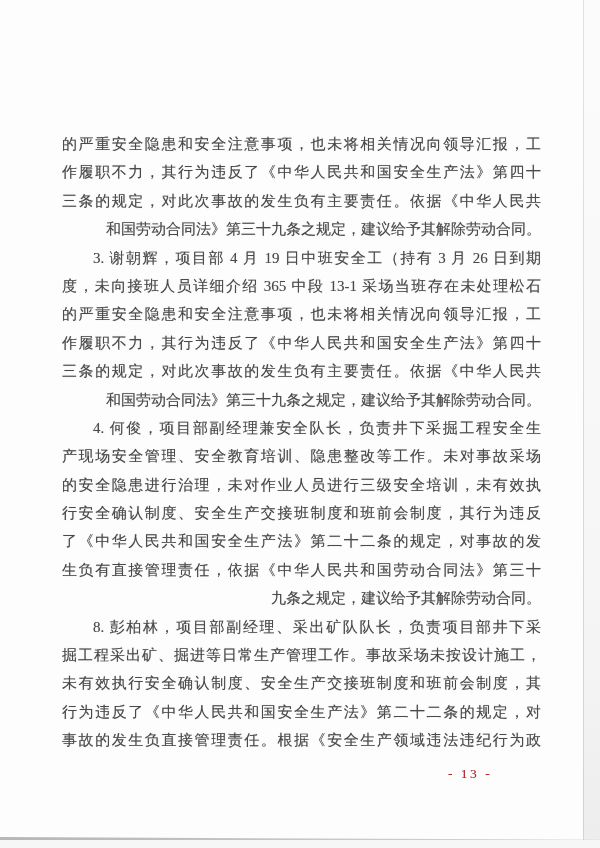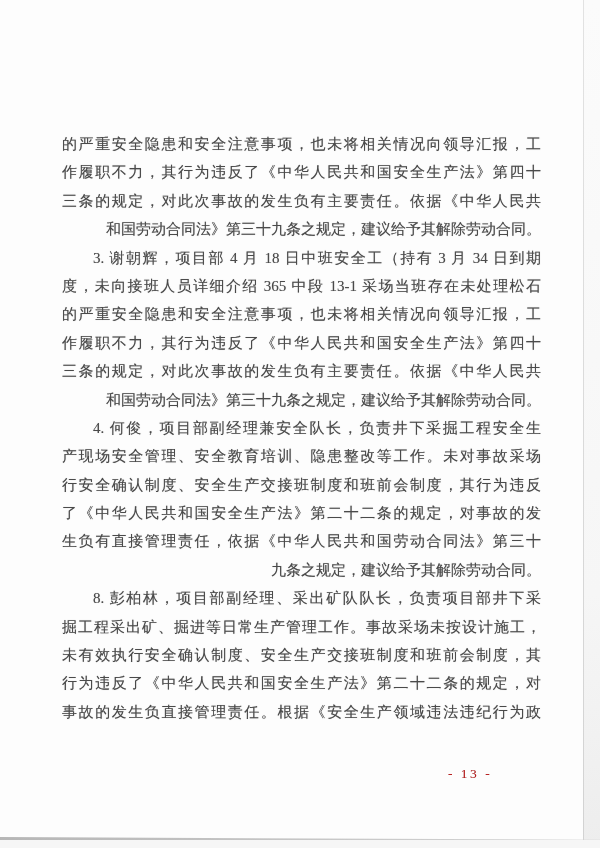--- a/index.html
+++ b/index.html
@@ -86,28 +86,29 @@
 </style>
 </head>
 <body>
 
 <div class="scan-page">
   <div class="text-block">
       <div class="line fill">的严重安全隐患和安全注意事项，也未将相关情况向领导汇报，工</div>
       <div class="line fill">作履职不力，其行为违反了《中华人民共和国安全生产法》第四十</div>
       <div class="line fill">三条的规定，对此次事故的发生负有主要责任。依据《中华人民共</div>
       <div class="line">和国劳动合同法》第三十九条之规定，建议给予其解除劳动合同。</div>
-      <div class="line indent fill">3. 谢朝辉，项目部 4 月 18 日中班安全工（持有 3 月 34 日到期</div>
+      <div class="line indent fill">3. 谢朝辉，项目部 4 月 19 日中班安全工（持有 3 月 26 日到期</div>
       <div class="line fill">度，未向接班人员详细介绍 365 中段 13-1 采场当班存在未处理松石</div>
       <div class="line fill">的严重安全隐患和安全注意事项，也未将相关情况向领导汇报，工</div>
       <div class="line fill">作履职不力，其行为违反了《中华人民共和国安全生产法》第四十</div>
       <div class="line fill">三条的规定，对此次事故的发生负有主要责任。依据《中华人民共</div>
       <div class="line">和国劳动合同法》第三十九条之规定，建议给予其解除劳动合同。</div>
       <div class="line indent fill">4. 何俊，项目部副经理兼安全队长，负责井下采掘工程安全生</div>
       <div class="line fill">产现场安全管理、安全教育培训、隐患整改等工作。未对事故采场</div>
+      <div class="line fill">的安全隐患进行治理，未对作业人员进行三级安全培训，未有效执</div>
       <div class="line fill">行安全确认制度、安全生产交接班制度和班前会制度，其行为违反</div>
       <div class="line fill">了《中华人民共和国安全生产法》第二十二条的规定，对事故的发</div>
       <div class="line fill">生负有直接管理责任，依据《中华人民共和国劳动合同法》第三十</div>
       <div class="line">九条之规定，建议给予其解除劳动合同。</div>
       <div class="line indent fill">8. 彭柏林，项目部副经理、采出矿队队长，负责项目部井下采</div>
       <div class="line fill">掘工程采出矿、掘进等日常生产管理工作。事故采场未按设计施工，</div>
       <div class="line fill">未有效执行安全确认制度、安全生产交接班制度和班前会制度，其</div>
       <div class="line fill">行为违反了《中华人民共和国安全生产法》第二十二条的规定，对</div>
       <div class="line fill">事故的发生负直接管理责任。根据《安全生产领域违法违纪行为政</div>
     </div>

